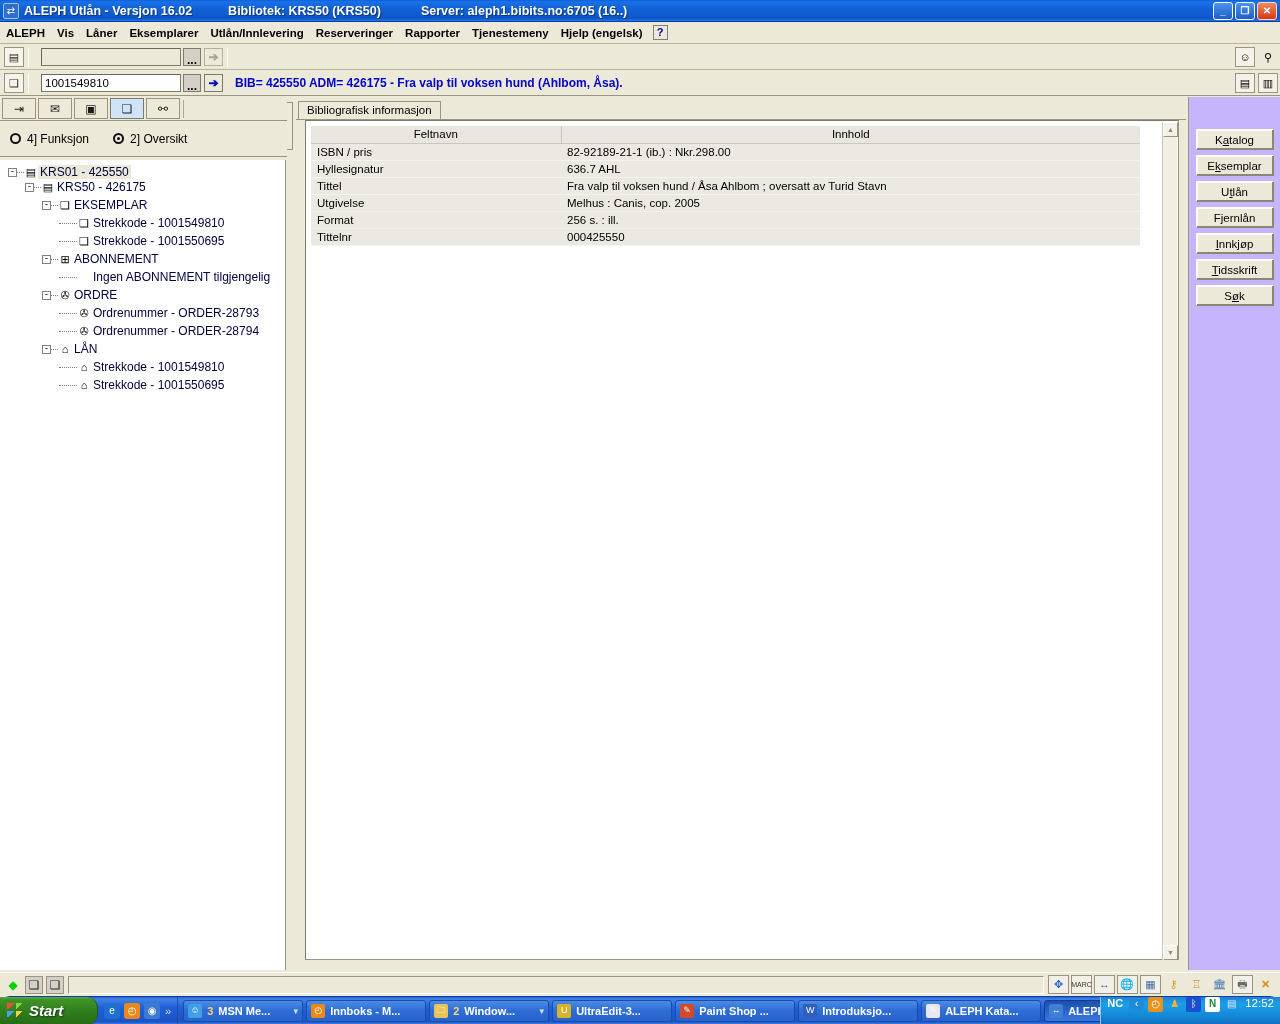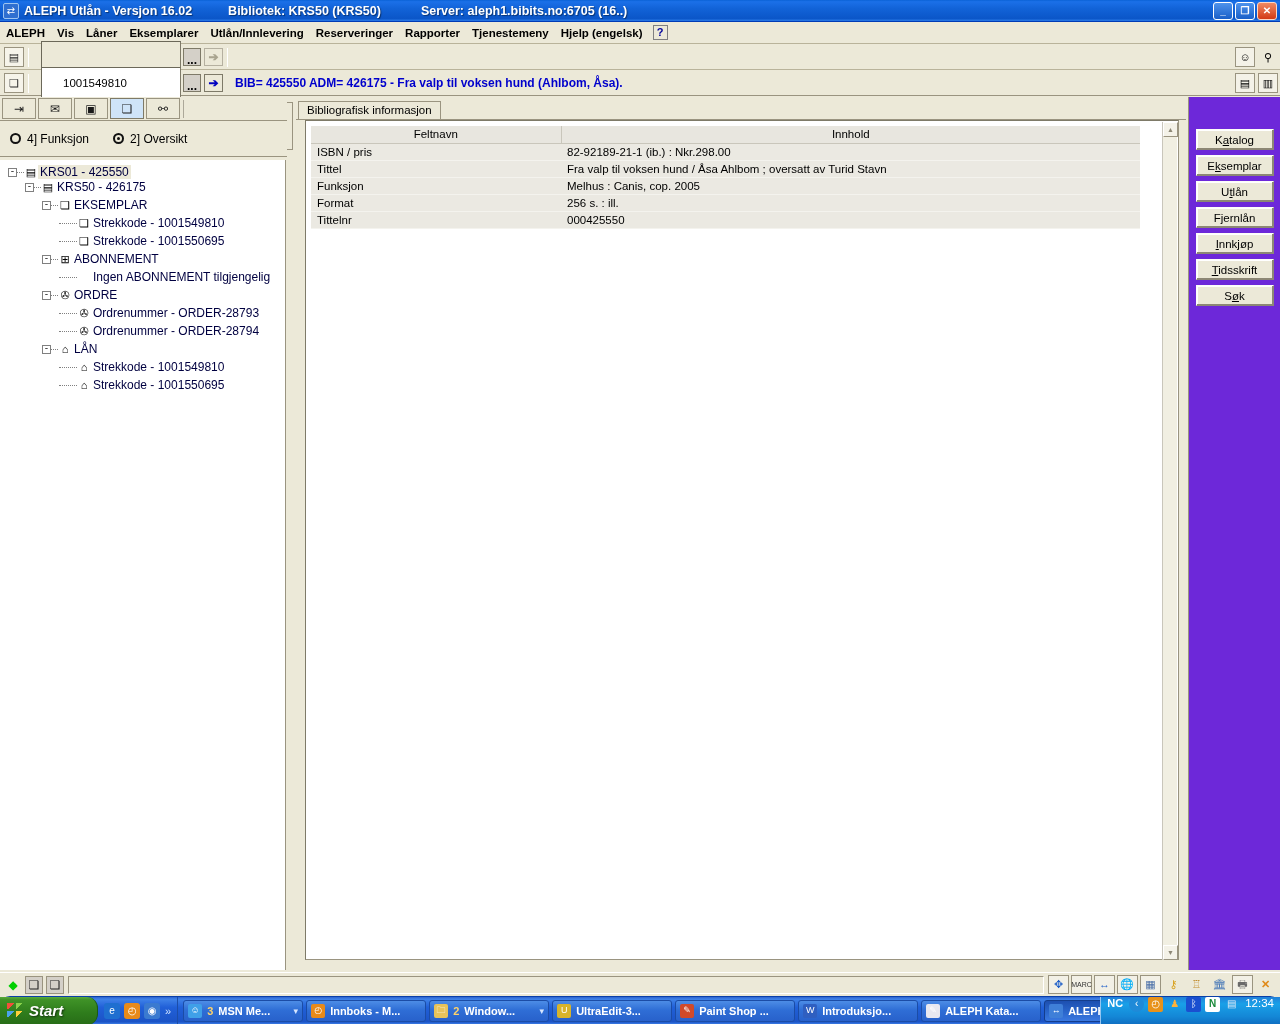--- a/index.html
+++ b/index.html
@@ -70,23 +70,23 @@
   .sep-v { width: 1px; height: 19px; background: #aca899; margin: 0 4px;
            border-right: 1px solid #fff; }
   .icon-box {
     width: 20px; height: 20px; margin-left: 4px;
     border: 1px solid #9a9480; background: #f6f4ea;
     display: flex; align-items: center; justify-content: center;
     font-size: 11px; color: #2a2a2a; line-height: 1; flex: 0 0 auto;
   }
   .field-wrap { display: flex; align-items: center; margin-left: 8px; }
   .txtfield {
-    width: 140px; height: 32px; border: 1px solid #7e7a68;
+    width: 140px; height: 18px; border: 1px solid #7e7a68;
     background: #fff; font-family: "Liberation Sans", sans-serif;
-    font-size: 11.5px; padding: 0 21px; color: #000;
+    font-size: 11.5px; padding: 0 3px; color: #000;
     border-top-color: #6b6859; border-left-color: #6b6859;
   }
   .txtfield.disabled { background: #ece9d8; }
   .dots-btn {
     width: 18px; height: 18px; margin-left: 2px;
     border: 1px solid #7e7a68; background: #d4d0c8;
     display: flex; align-items: flex-end; justify-content: center;
     font-size: 12px; line-height: 9px; color: #000; font-weight: bold;
   }
   .arrow-btn {
@@ -208,21 +208,21 @@
     width: 15px; height: 15px; background: #f4f2e8; border: 1px solid #fff;
     border-right-color: #9a9480; border-bottom-color: #9a9480;
     display: flex; align-items: center; justify-content: center;
     font-size: 7px; color: #8d8876; line-height: 1;
   }
   .sbtn.bottom { position: absolute; bottom: 0; left: 0; }
 
   
   .rightpanel {
     position: absolute; left: 1188px; top: 97px; width: 92px; height: 873px;
-    background: #6d28d9; border-left: 1px solid #9a9480;
+    background: #c4b5fd; border-left: 1px solid #9a9480;
   }
   .rbtn {
     width: 78px; height: 21px; margin: 0 auto 5px auto;
     background: #ece9d8; border: 1px solid #8c8775;
     border-top-color: #fdfdf9; border-left-color: #fdfdf9;
     box-shadow: inset -1px -1px 0 #8c8775, inset 1px 1px 0 #fff;
     display: flex; align-items: center; justify-content: center;
     font-size: 11.5px; color: #000;
   }
   .rbtn:first-child { margin-top: 32px; }
@@ -500,25 +500,29 @@
               <th class="c1">Feltnavn</th>
               <th class="c2">Innhold</th>
             </tr>
           </thead>
           <tbody id="bib-body">
               <tr>
                 <td class="c1">ISBN / pris</td>
                 <td class="c2">82-92189-21-1 (ib.) : Nkr.298.00</td>
               </tr>
               <tr>
+                <td class="c1">Hyllesignatur</td>
+                <td class="c2">636.7 AHL</td>
+              </tr>
+              <tr>
                 <td class="c1">Tittel</td>
                 <td class="c2">Fra valp til voksen hund / Åsa Ahlbom ; oversatt av Turid Stavn</td>
               </tr>
               <tr>
-                <td class="c1">Funksjon</td>
+                <td class="c1">Utgivelse</td>
                 <td class="c2">Melhus : Canis, cop. 2005</td>
               </tr>
               <tr>
                 <td class="c1">Format</td>
                 <td class="c2">256 s. : ill.</td>
               </tr>
               <tr>
                 <td class="c1">Tittelnr</td>
                 <td class="c2">000425550</td>
               </tr>
@@ -631,17 +635,17 @@
       </div>
 
     <div class="tray">
       <span class="nc-label">NC</span>
       <div class="tray-ic" style="background:#1f8ad8;border-radius:50%;">‹</div>
       <div class="tray-ic" style="background:#e8921a;">◴</div>
       <div class="tray-ic" style="color:#ffb23a;">♟</div>
       <div class="tray-ic" style="background:#1a4fd0;">ᛒ</div>
       <div class="tray-ic" style="background:#fff;color:#1a8a3a;font-weight:bold;">N</div>
       <div class="tray-ic" style="color:#dfe9f6;">▤</div>
-      <span class="tray-time">12:34</span>
+      <span class="tray-time">12:52</span>
     </div>
   </div>
 
 </div>
 
 </body></html>

